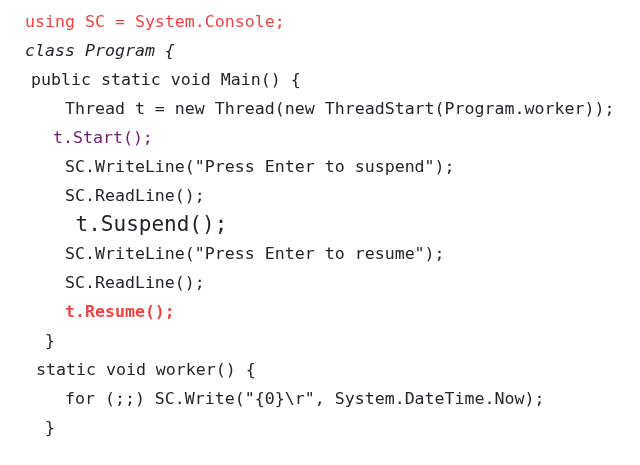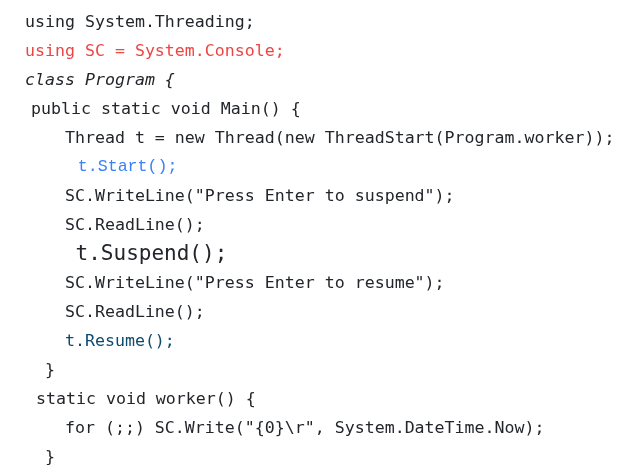--- a/index.html
+++ b/index.html
@@ -36,29 +36,28 @@
     font-family: "DejaVu Sans Mono", "Liberation Mono", monospace;
   }
   #code-listing .code-line:first-child {
     margin-top: 7px;
   }
 </style>
 </head>
 <body style="background: rgb(255, 255, 255);">
 
 <div id="code-listing" style="background: rgb(255, 255, 255);">
-    <div class="code-line" style="color: rgb(34, 37, 42); font-size: 16.6px; height: 29px; line-height: 29px; padding-left: 25px;">using System.Threading;</div>
     <div class="code-line" style="color: #ef4444; font-size: 16.6px; height: 29px; line-height: 29px; padding-left: 25px;">using SC = System.Console;</div>
     <div class="code-line" style="color: rgb(34, 37, 42); font-size: 16.6px; height: 29px; line-height: 29px; padding-left: 25px; font-style: italic;">class Program {</div>
     <div class="code-line" style="color: rgb(34, 37, 42); font-size: 16.6px; height: 29px; line-height: 29px; padding-left: 11px;">  public static void Main() {</div>
     <div class="code-line" style="color: rgb(34, 37, 42); font-size: 16.6px; height: 29px; line-height: 29px; padding-left: 25px;">    Thread t = new Thread(new ThreadStart(Program.worker));</div>
-    <div class="code-line" style="color: #3b82f6; font-size: 16.6px; height: 29px; line-height: 29px; padding-left: 38px; font-family: Liberation Mono, monospace;">    t.Start();</div>
+    <div class="code-line" style="color: #701a75; font-size: 16.6px; height: 29px; line-height: 29px; padding-left: 13px;">    t.Start();</div>
     <div class="code-line" style="color: rgb(34, 37, 42); font-size: 16.6px; height: 29px; line-height: 29px; padding-left: 25px;">    SC.WriteLine("Press Enter to suspend");</div>
     <div class="code-line" style="color: rgb(34, 37, 42); font-size: 16.6px; height: 29px; line-height: 29px; padding-left: 25px;">    SC.ReadLine();</div>
     <div class="code-line" style="color: rgb(34, 37, 42); font-size: 21px; height: 29px; line-height: 29px; padding-left: 25px;">    t.Suspend();</div>
     <div class="code-line" style="color: rgb(34, 37, 42); font-size: 16.6px; height: 29px; line-height: 29px; padding-left: 25px;">    SC.WriteLine("Press Enter to resume");</div>
     <div class="code-line" style="color: rgb(34, 37, 42); font-size: 16.6px; height: 29px; line-height: 29px; padding-left: 25px;">    SC.ReadLine();</div>
-    <div class="code-line" style="color: #0c4a6e; font-size: 16.6px; height: 29px; line-height: 29px; padding-left: 25px;">    t.Resume();</div>
+    <div class="code-line" style="color: #ef4444; font-size: 16.6px; height: 29px; line-height: 29px; padding-left: 25px; font-weight: bold;">    t.Resume();</div>
     <div class="code-line" style="color: rgb(34, 37, 42); font-size: 16.6px; height: 29px; line-height: 29px; padding-left: 25px;">  }</div>
     <div class="code-line" style="color: rgb(34, 37, 42); font-size: 16.6px; height: 29px; line-height: 29px; padding-left: 16px;">  static void worker() {</div>
     <div class="code-line" style="color: rgb(34, 37, 42); font-size: 16.6px; height: 29px; line-height: 29px; padding-left: 25px;">    for (;;) SC.Write("{0}\r", System.DateTime.Now);</div>
     <div class="code-line" style="color: rgb(34, 37, 42); font-size: 16.6px; height: 29px; line-height: 29px; padding-left: 25px;">  }</div>
   </div>
 
 </body></html>

